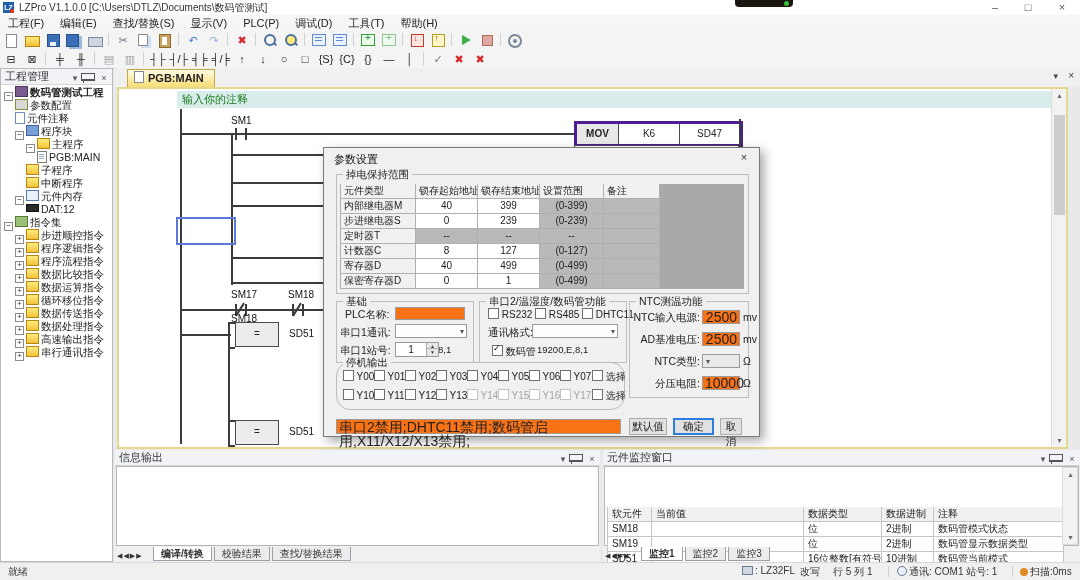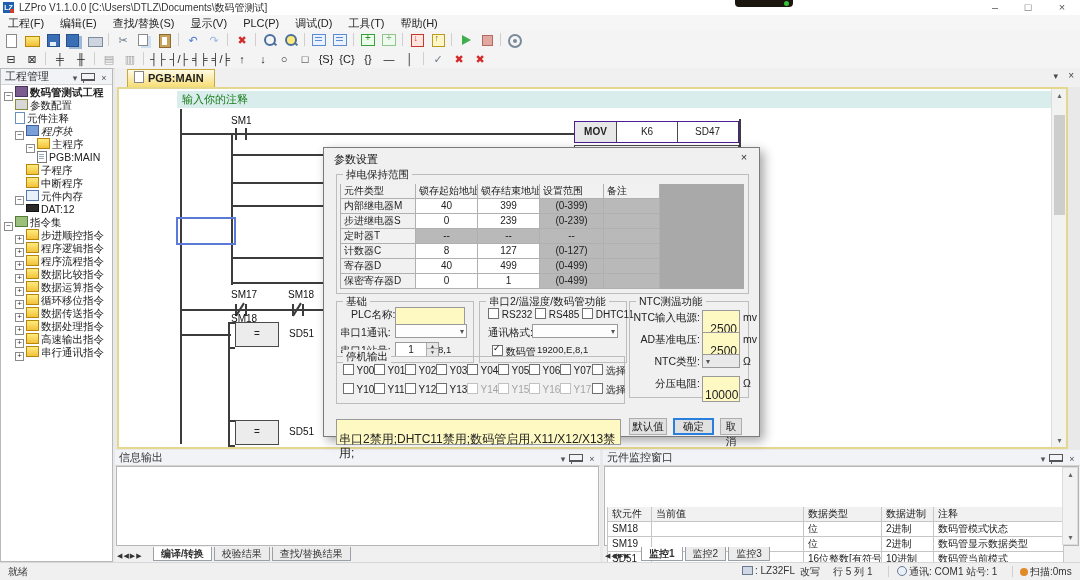--- a/index.html
+++ b/index.html
@@ -78,21 +78,21 @@
   #tabstrip{left:115px;top:68px;width:965px;height:19px;background:#f0f0f0;}
   #edtab{position:absolute;left:12px;top:1px;height:17px;padding:0 10px 0 6px;background:linear-gradient(#fffbe6,#f7dd74);border:1px solid #c8a93e;border-bottom:none;font-weight:bold;line-height:17px;}
   .edtab-ic{display:inline-block;width:8px;height:10px;background:#fff;border:1px solid #888;margin-right:4px;vertical-align:-1px;}
   #canvas{left:117px;top:87px;width:947px;height:358px;background:#fff;border:2px solid #e3d88e;box-sizing:content-box;overflow:hidden;}
   #commentbar{left:58px;top:2px;width:872px;height:17px;background:#d8edec;line-height:17px;padding-left:5px;color:#177a17;}
   .hl{position:absolute;height:2px;background:#3c3c3c;}
   .vl{position:absolute;width:2px;background:#3c3c3c;}
   .cbar{position:absolute;width:2px;height:12px;background:#3c3c3c;}
   .ncsl{position:absolute;width:2px;height:15px;background:#3c3c3c;transform:rotate(32deg);}
   .llab{position:absolute;font-size:10px;color:#111;}
-  #movblk{position:absolute;left:455px;top:32px;width:163px;height:20px;border:1px solid #4c1d95;display:flex;background:#fff;}
+  #movblk{position:absolute;left:455px;top:32px;width:163px;height:20px;border:3px solid #4c1d95;display:flex;background:#fff;}
   #movblk .c{border-right:1px solid #4a4a4a;text-align:center;line-height:19px;font-size:10px;}
   #movblk .c:last-child{border-right:none;}
   #blk2{position:absolute;left:455px;top:56px;width:163px;height:10px;border:1px solid #4a4a4a;background:#fff;}
   .eqbox{position:absolute;width:42px;height:23px;background:#ececec;border:1px solid #4a4a4a;text-align:center;line-height:22px;font-size:10px;}
   .brk{position:absolute;width:5px;height:23px;border:2px solid #3c3c3c;border-right:none;}
   #selbox{position:absolute;left:57px;top:128px;width:56px;height:24px;border:2px solid #5b79d6;}
   #vscroll{position:absolute;left:932px;top:0;width:15px;height:358px;background:#f2f2f2;border-left:1px solid #dcdcdc;}
   .sarrow{position:absolute;left:0;width:15px;height:13px;text-align:center;color:#666;font-size:8px;line-height:13px;}
   #vthumb{position:absolute;left:2px;top:26px;width:11px;height:100px;background:#cdcdcd;}
   
@@ -103,21 +103,21 @@
   .glab{position:absolute;top:-7px;left:6px;background:#f0f0f0;padding:0 3px;font-size:10.5px;color:#222;white-space:nowrap;}
   #retainGray{position:absolute;left:3px;top:9px;width:404px;height:105px;background:#a9a9a9;}
   .rt-row{position:absolute;left:3px;display:flex;height:15px;}
   .rt-c{box-sizing:border-box;border:1px solid #b0b0b0;border-left:none;border-top:none;font-size:10px;line-height:14px;padding:0 3px;overflow:hidden;white-space:nowrap;}
   .rt-c.first{border-left:1px solid #b0b0b0;}
   .rt-head .rt-c{background:#f1f1f1;}
   .rt-c.namec{background:#f1f1f1;}
   .rt-c.valc{background:#fff;text-align:center;}
   .rt-c.grayc{background:#b9b9b9;text-align:center;color:#222;}
   .lbl{position:absolute;font-size:10.5px;color:#222;white-space:nowrap;}
-  .inp{position:absolute;background:#fef9c3;border:1px solid #9a9a9a;font-size:12px;line-height:13px;padding:12px 2px;box-sizing:border-box;}
+  .inp{position:absolute;background:#f97316;border:1px solid #9a9a9a;font-size:14px;line-height:13px;padding:0 2px;box-sizing:border-box;}
   .combo{position:absolute;background:#fdfdfd;border:1px solid #9a9a9a;font-size:9.5px;line-height:13px;box-sizing:border-box;}
   .combo .cval{position:absolute;left:4px;top:0;margin-top:18px;}
   .combo .carr{position:absolute;right:2px;top:0;color:#555;font-size:8px;}
   .combo.gray{background:#e9e9e9;}
   .combo.gray .carr2{position:absolute;left:3px;top:0;color:#555;font-size:8px;}
   .combo.gray .cval{left:auto;right:14px;}
   .spin{position:absolute;background:#fff;border:1px solid #9a9a9a;box-sizing:border-box;}
   .spin .sval{position:absolute;left:0;right:12px;text-align:center;font-size:10px;line-height:13px;}
   .spin .sup,.spin .sdn{position:absolute;right:0;width:11px;height:7px;background:#e6e6e6;border-left:1px solid #adadad;font-size:5px;line-height:6px;text-align:center;color:#444;}
   .spin .sdn{bottom:0;border-top:1px solid #adadad;}
@@ -173,21 +173,21 @@
     <div class="dockhead">
       <span>工程管理</span>
       <span class="dockbtns">
         <span>▾</span><span class="ico-pin"></span><span>×</span>
       </span>
     </div>
     <div id="tree">
         <div class="trow" style="padding-left: 3px;"><span class="exp">−</span><span class="ti ti-project"></span><span class="tlab b">数码管测试工程</span></div>
         <div class="trow" style="padding-left: 14px;"><span class="ti ti-config"></span><span class="tlab">参数配置</span></div>
         <div class="trow" style="padding-left: 14px;"><span class="ti ti-comment"></span><span class="tlab">元件注释</span></div>
-        <div class="trow" style="padding-left: 14px; font-style: italic;"><span class="exp">−</span><span class="ti ti-blocks"></span><span class="tlab">程序块</span></div>
+        <div class="trow" style="padding-left: 14px;"><span class="exp">−</span><span class="ti ti-blocks"></span><span class="tlab">程序块</span></div>
         <div class="trow" style="padding-left: 25px;"><span class="exp">−</span><span class="ti ti-folder"></span><span class="tlab">主程序</span></div>
         <div class="trow" style="padding-left: 36px;"><span class="ti ti-doc"></span><span class="tlab">PGB:MAIN</span></div>
         <div class="trow" style="padding-left: 25px;"><span class="ti ti-folder"></span><span class="tlab">子程序</span></div>
         <div class="trow" style="padding-left: 25px;"><span class="ti ti-folder"></span><span class="tlab">中断程序</span></div>
         <div class="trow" style="padding-left: 14px;"><span class="exp">−</span><span class="ti ti-memory"></span><span class="tlab">元件内存</span></div>
         <div class="trow" style="padding-left: 25px;"><span class="ti ti-dat"></span><span class="tlab">DAT:12</span></div>
         <div class="trow" style="padding-left: 3px;"><span class="exp">−</span><span class="ti ti-instr"></span><span class="tlab">指令集</span></div>
         <div class="trow" style="padding-left: 14px;"><span class="exp">+</span><span class="ti ti-folder"></span><span class="tlab">步进顺控指令</span></div>
         <div class="trow" style="padding-left: 14px;"><span class="exp">+</span><span class="ti ti-folder"></span><span class="tlab">程序逻辑指令</span></div>
         <div class="trow" style="padding-left: 14px;"><span class="exp">+</span><span class="ti ti-folder"></span><span class="tlab">程序流程指令</span></div>
@@ -317,21 +317,21 @@
             <div class="rt-c valc" style="width: 62px;">0</div>
             <div class="rt-c valc" style="width: 62px;">1</div>
             <div class="rt-c grayc" style="width: 64px;">(0-499)</div>
             <div class="rt-c grayc" style="width: 56px;"></div>
           </div>
         </div>
     </div>
 
     <div class="grp" style="left:12px;top:153px;width:136px;height:60px;">
       <span class="glab">基础</span>
-      <span class="lbl" style="left:14px;top:6px;">PLC名称:</span>
+      <span class="lbl" style="left:8px;top:6px;">PLC名称:</span>
       <span class="inp" style="left:58px;top:5px;width:70px;height:13px;"></span>
       <span class="lbl" style="left:3px;top:24px;">串口1通讯:</span>
       <span class="combo" style="left:58px;top:22px;width:72px;height:14px;">
         <span class="cval">19200,E,8,1</span>
           <span class="carr">▾</span>
       </span>
       <span class="lbl" style="left:3px;top:42px;">串口1站号:</span>
       <span class="spin" style="left:58px;top:40px;width:44px;height:15px;">
         <span class="sval">1</span>
         <span class="sup">▲</span>
@@ -351,21 +351,21 @@
     </div>
 
     <div class="grp" style="left:305px;top:153px;width:118px;height:95px;">
       <span class="glab">NTC测温功能</span>
       <span id="ntcrows"><span class="lbl" style="left: 2px; top: 9px; width: 68px; text-align: right;">NTC输入电源:</span><span class="inp" style="left: 72px; top: 8px; width: 38px; height: 14px; text-align: right;">2500</span><span class="lbl" style="left: 113px; top: 9px;">mv</span><span class="lbl" style="left: 2px; top: 31px; width: 68px; text-align: right;">AD基准电压:</span><span class="inp" style="left: 72px; top: 30px; width: 38px; height: 14px; text-align: right;">2500</span><span class="lbl" style="left: 113px; top: 31px;">mv</span><span class="lbl" style="left: 2px; top: 53px; width: 68px; text-align: right;">NTC类型:</span><span class="combo gray" style="left: 72px; top: 52px; width: 38px; height: 14px;">
             <span class="carr2">▾</span>
             <span class="cval">10K</span>
           </span><span class="lbl" style="left: 113px; top: 53px;">Ω</span><span class="lbl" style="left: 2px; top: 75px; width: 68px; text-align: right;">分压电阻:</span><span class="inp" style="left: 72px; top: 74px; width: 38px; height: 14px; text-align: right;">10000</span><span class="lbl" style="left: 113px; top: 75px;">Ω</span></span>
     </div>
 
-    <div class="grp" style="left:12px;top:208px;width:287px;height:46px;">
+    <div class="grp" style="left:12px;top:214px;width:287px;height:46px;border-radius:14px;">
       <span class="glab">停机输出</span>
       <span id="stoprows"><span class="cbw" style="left: 6px; top: 7px;"><span class="cb"></span> Y00</span><span class="cbw" style="left: 37px; top: 7px;"><span class="cb"></span> Y01</span><span class="cbw" style="left: 68px; top: 7px;"><span class="cb"></span> Y02</span><span class="cbw" style="left: 99px; top: 7px;"><span class="cb"></span> Y03</span><span class="cbw" style="left: 130px; top: 7px;"><span class="cb"></span> Y04</span><span class="cbw" style="left: 161px; top: 7px;"><span class="cb"></span> Y05</span><span class="cbw" style="left: 192px; top: 7px;"><span class="cb"></span> Y06</span><span class="cbw" style="left: 223px; top: 7px;"><span class="cb"></span> Y07</span><span class="cbw" style="left: 255px; top: 7px;"><span class="cb"></span> 选择</span><span class="cbw" style="left: 6px; top: 26px;"><span class="cb"></span> Y10</span><span class="cbw" style="left: 37px; top: 26px;"><span class="cb"></span> Y11</span><span class="cbw" style="left: 68px; top: 26px;"><span class="cb"></span> Y12</span><span class="cbw" style="left: 99px; top: 26px;"><span class="cb"></span> Y13</span><span class="cbw dis" style="left: 130px; top: 26px;"><span class="cb dis"></span> Y14</span><span class="cbw dis" style="left: 161px; top: 26px;"><span class="cb dis"></span> Y15</span><span class="cbw dis" style="left: 192px; top: 26px;"><span class="cb dis"></span> Y16</span><span class="cbw dis" style="left: 223px; top: 26px;"><span class="cb dis"></span> Y17</span><span class="cbw" style="left: 255px; top: 26px;"><span class="cb"></span> 选择</span></span>
     </div>
 
     <span class="inp" style="left:12px;top:271px;width:285px;height:15px;line-height:14px;">串口2禁用;DHTC11禁用;数码管启用,X11/X12/X13禁用;</span>
     <span class="btn" style="left:305px;top:270px;width:38px;">默认值</span>
     <span class="btn focus" style="left:349px;top:270px;width:41px;">确定</span>
     <span class="btn" style="left:396px;top:270px;width:22px;">取消</span>
   </div>
 

